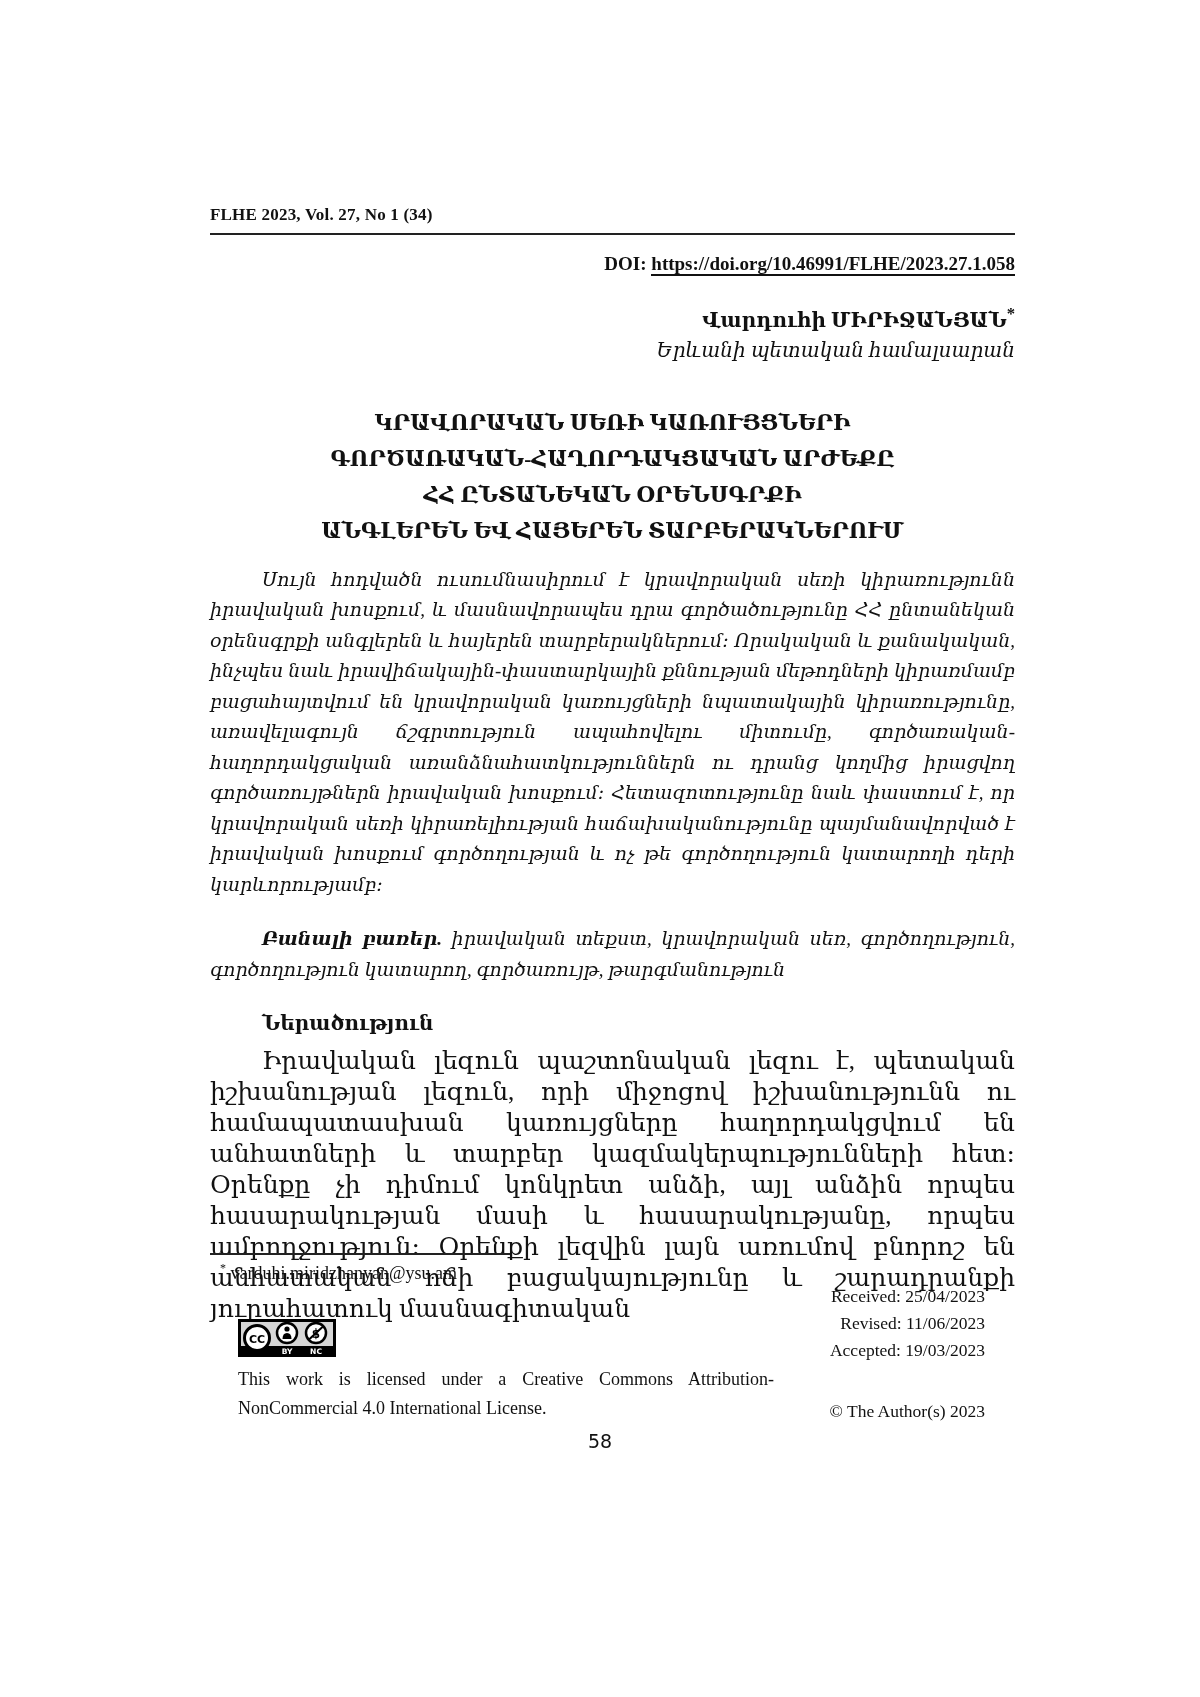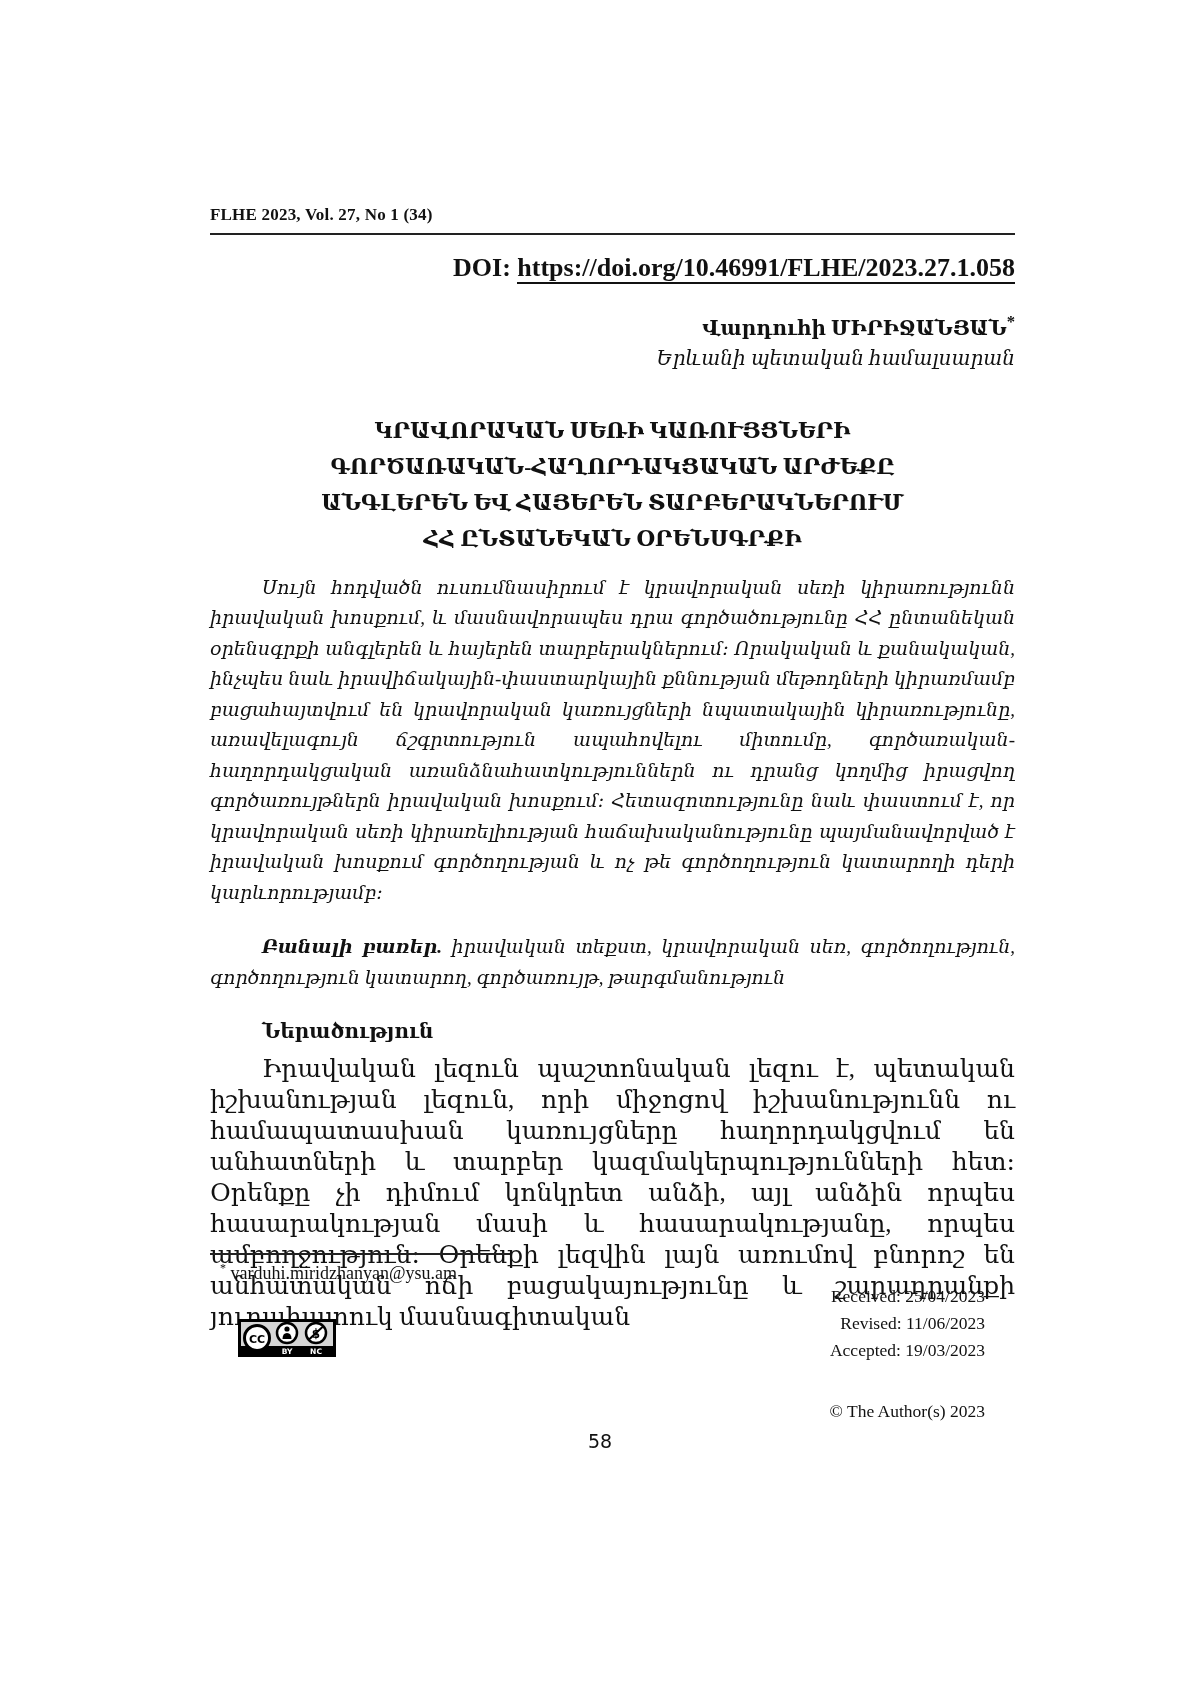--- a/index.html
+++ b/index.html
@@ -8,21 +8,21 @@
     width:1200px;height:1697px;
     background:#ffffff;
     margin:0 auto;
     font-family:"Liberation Serif","DejaVu Serif",serif;
     color:#111;
     overflow:hidden;
   }
   .content{position:absolute;left:210px;right:185px;top:0;}
   .journal-line{margin-top:205px;font-size:17px;font-weight:bold;letter-spacing:.2px;}
   .header-rule{border:none;border-top:2px solid #222;margin:8px 0 0 0;}
-  .doi-line{margin-top:18px;text-align:right;font-size:26px;font-weight:bold;}
+  .doi-line{margin-top:18px;text-align:right;font-size:19px;font-weight:bold;}
   .doi-line a{color:#111;text-decoration:none;border-bottom:2px solid #111;}
   .byline{margin-top:24px;text-align:right;line-height:30px;}
   .author-name{font-size:20px;font-weight:bold;}
   .author-affil{font-size:20px;font-style:italic;}
   .paper-title{margin-top:40px;text-align:center;font-weight:bold;font-size:21.5px;line-height:36px;}
   .abstract{margin:16px 0 0 0;font-size:19px;font-style:italic;line-height:30.5px;text-align:justify;text-indent:52px;}
   .keywords{margin:24px 0 0 0;font-size:19px;font-style:italic;line-height:30.5px;text-align:justify;text-indent:52px;}
   .keywords .kw-label{font-weight:bold;font-style:italic;}
   .section-heading{margin:26px 0 0 52px;font-size:20px;font-weight:bold;}
   .body-par{margin:10px 0 0 0;font-size:25px;line-height:31px;text-align:justify;text-indent:52px;}
@@ -48,22 +48,22 @@
     <div class="doi-line"><span>DOI: </span><a href="#">https://doi.org/10.46991/FLHE/2023.27.1.058</a></div>
 
     <div class="byline">
       <div class="author-name"><span>Վարդուհի ՄԻՐԻՋԱՆՅԱՆ</span><sup>*</sup></div>
       <div class="author-affil">Երևանի պետական համալսարան</div>
     </div>
 
     <div class="paper-title">
       <div>ԿՐԱՎՈՐԱԿԱՆ ՍԵՌԻ ԿԱՌՈՒՅՑՆԵՐԻ</div>
       <div>ԳՈՐԾԱՌԱԿԱՆ-ՀԱՂՈՐԴԱԿՑԱԿԱՆ ԱՐԺԵՔԸ</div>
+      <div>ՀՀ ԸՆՏԱՆԵԿԱՆ ՕՐԵՆՍԳՐՔԻ</div>
       <div>ԱՆԳԼԵՐԵՆ ԵՎ ՀԱՅԵՐԵՆ ՏԱՐԲԵՐԱԿՆԵՐՈՒՄ</div>
-      <div>ՀՀ ԸՆՏԱՆԵԿԱՆ ՕՐԵՆՍԳՐՔԻ</div>
     </div>
 
     <p class="abstract">Սույն հոդվածն ուսումնասիրում է կրավորական սեռի կիրառությունն իրավական խոսքում, և մասնավորապես դրա գործածությունը ՀՀ ընտանեկան օրենսգրքի անգլերեն և հայերեն տարբերակներում։ Որակական և քանակական, ինչպես նաև իրավիճակային-փաստարկային քննության մեթոդների կիրառմամբ բացահայտվում են կրավորական կառույցների նպատակային կիրառությունը, առավելագույն ճշգրտություն ապահովելու միտումը, գործառական-հաղորդակցական առանձնահատկություններն ու դրանց կողմից իրացվող գործառույթներն իրավական խոսքում։ Հետազոտությունը նաև փաստում է, որ կրավորական սեռի կիրառելիության հաճախականությունը պայմանավորված է իրավական խոսքում գործողության և ոչ թե գործողություն կատարողի դերի կարևորությամբ։</p>
 
     <p class="keywords"><span class="kw-label">Բանալի բառեր.</span><span> իրավական տեքստ, կրավորական սեռ, գործողություն, գործողություն կատարող, գործառույթ, թարգմանություն</span></p>
 
     <div class="section-heading">Ներածություն</div>
 
     <p class="body-par">Իրավական լեզուն պաշտոնական լեզու է, պետական իշխանության լեզուն, որի միջոցով իշխանությունն ու համապատասխան կառույցները հաղորդակցվում են անհատների և տարբեր կազմակերպությունների հետ։ Օրենքը չի դիմում կոնկրետ անձի, այլ անձին որպես հասարակության մասի և հասարակությանը, որպես ամբողջություն։ Օրենքի լեզվին լայն առումով բնորոշ են անհատական ոճի բացակայությունը և շարադրանքի յուրահատուկ մասնագիտական</p>
   </div>
@@ -88,20 +88,21 @@
         <g>
           <circle cx="78" cy="14" r="10" fill="#fff" stroke="#000" stroke-width="2.5"></circle>
           <text x="78" y="18.5" text-anchor="middle" font-family="DejaVu Sans, sans-serif" font-size="12" font-weight="bold" fill="#000">$</text>
           <line x1="71" y1="20.5" x2="85" y2="7.5" stroke="#000" stroke-width="2"></line>
         </g>
         <text x="49" y="34.5" text-anchor="middle" font-family="DejaVu Sans, sans-serif" font-size="7.5" font-weight="bold" fill="#fff">BY</text>
         <text x="78" y="34.5" text-anchor="middle" font-family="DejaVu Sans, sans-serif" font-size="7.5" font-weight="bold" fill="#fff">NC</text>
       </svg>
     </div>
 
+    <div class="license-text">This work is licensed under a Creative Commons Attribution-NonCommercial 4.0 International License.</div>
 
     <div class="dates">
       <div>Received: 25/04/2023</div>
       <div>Revised: 11/06/2023</div>
       <div>Accepted: 19/03/2023</div>
     </div>
 
     <div class="copyright">© The Author(s) 2023</div>
   </div>
 

